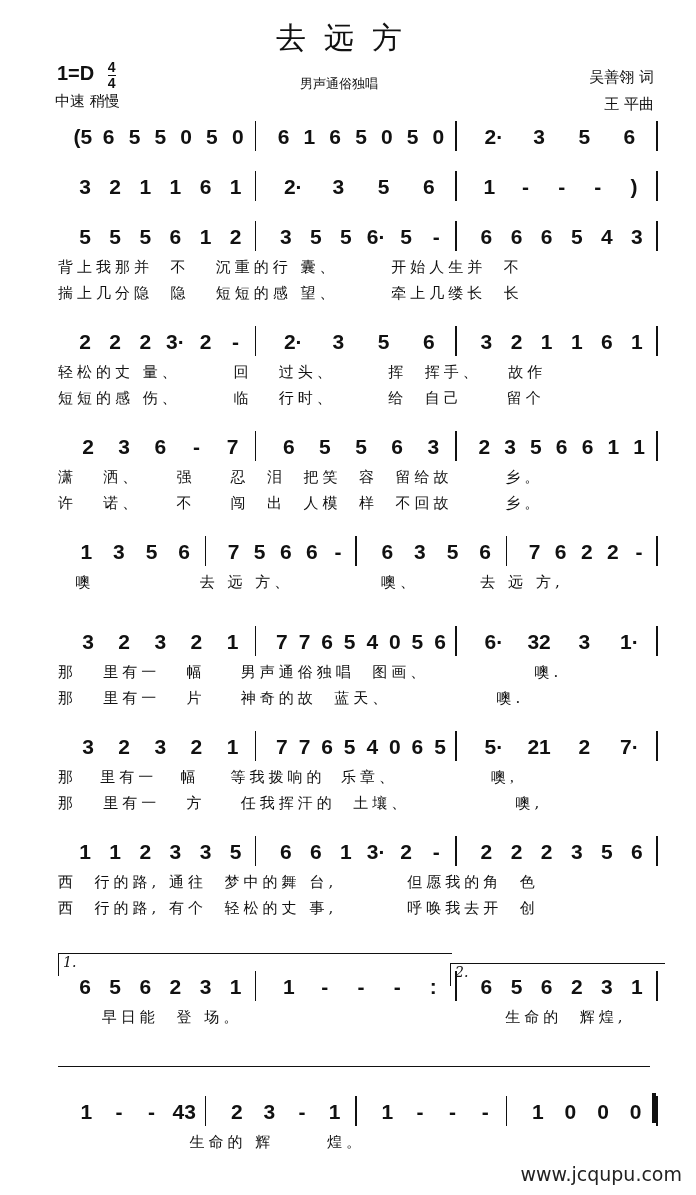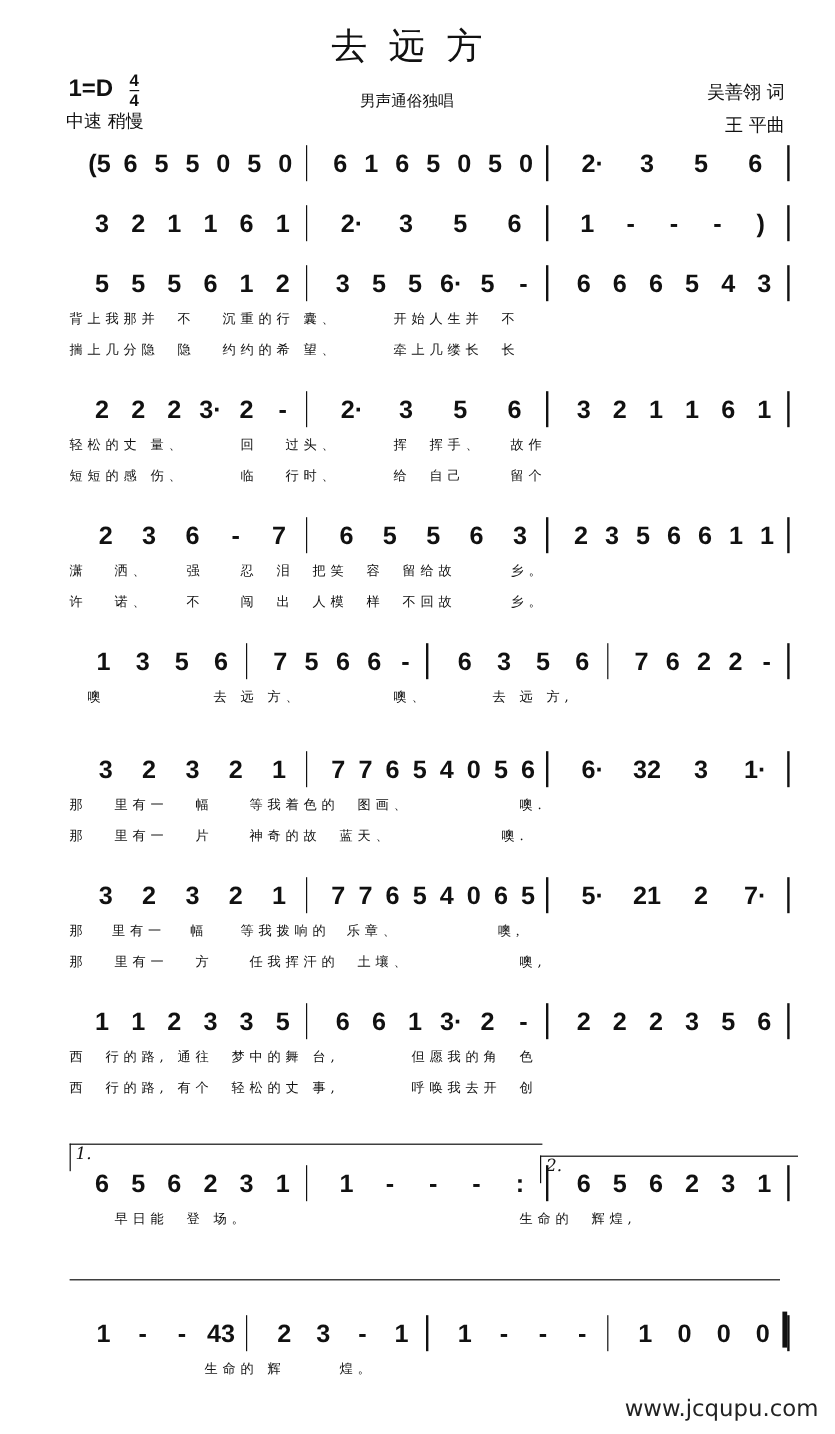--- a/index.html
+++ b/index.html
@@ -10,21 +10,21 @@
            font-size:30px; letter-spacing:18px; font-weight:normal; }
   .key { left:57px; top:60px; font-family:"Liberation Sans", sans-serif; font-size:20px; font-weight:bold; }
   .frac { display:inline-block; vertical-align:middle; text-align:center; font-size:14px; line-height:14px; margin-left:8px; }
   .frac span { display:block; }
   .frac .num { border-bottom:1.5px solid #111; padding-bottom:1px; }
   .tempo { left:55px; top:92px; font-size:15px; }
   .subtitle { left:300px; top:75px; font-size:13px; font-family:"DejaVu Serif", serif; }
   .credit { right:42px; font-size:15px; font-family:"DejaVu Serif", serif; text-align:right; }
   .bar { position:absolute; width:1.5px; background:#111; }
   .note { position:absolute; font-family:"Liberation Sans", sans-serif; font-weight:bold; font-size:21px; transform:translateX(-50%); line-height:24px; }
-  .lyric { position:absolute; font-family:"DejaVu Serif", serif; font-size:11px; white-space:pre; letter-spacing:4px; }
+  .lyric { position:absolute; font-family:"DejaVu Serif", serif; font-size:15px; white-space:pre; letter-spacing:4px; }
   .watermark { right:14px; top:1163px; font-family:"DejaVu Sans", sans-serif; font-size:19px; color:#222; }
 </style>
 </head>
 <body>
 
 <div class="abs title">去远方</div>
 <div class="abs key">
   <span>1=D</span>
   <span class="frac">
     <span class="num">4</span>
@@ -91,21 +91,21 @@
     <div class="note" style="left: 436.278px; top: 225px;">-</div>
     <div class="bar" style="left: 455.333px; top: 221px; height: 30px;"></div>
     <div class="note" style="left: 486.389px; top: 225px;">6</div>
     <div class="note" style="left: 516.5px; top: 225px;">6</div>
     <div class="note" style="left: 546.611px; top: 225px;">6</div>
     <div class="note" style="left: 576.722px; top: 225px;">5</div>
     <div class="note" style="left: 606.833px; top: 225px;">4</div>
     <div class="note" style="left: 636.944px; top: 225px;">3</div>
     <div class="bar" style="left: 656px; top: 221px; height: 30px;"></div>
     <div class="lyric" style="left: 58px; top: 258px;">背上我那并  不   沉重的行 囊、      开始人生并  不</div>
-    <div class="lyric" style="left: 58px; top: 284px;">揣上几分隐  隐   约约的希 望、      牵上几缕长  长</div>
+    <div class="lyric" style="left: 58px; top: 284px;">揣上几分隐  隐   短短的感 望、      牵上几缕长  长</div>
     <div class="note" style="left: 85.0556px; top: 330px;">2</div>
     <div class="note" style="left: 115.167px; top: 330px;">2</div>
     <div class="note" style="left: 145.278px; top: 330px;">2</div>
     <div class="note" style="left: 175.389px; top: 330px;">3·</div>
     <div class="note" style="left: 205.5px; top: 330px;">2</div>
     <div class="note" style="left: 235.611px; top: 330px;">-</div>
     <div class="bar" style="left: 254.667px; top: 326px; height: 30px;"></div>
     <div class="note" style="left: 293.25px; top: 330px;">2·</div>
     <div class="note" style="left: 338.417px; top: 330px;">3</div>
     <div class="note" style="left: 383.583px; top: 330px;">5</div>
@@ -178,21 +178,21 @@
     <div class="note" style="left: 372.292px; top: 630px;">4</div>
     <div class="note" style="left: 394.875px; top: 630px;">0</div>
     <div class="note" style="left: 417.458px; top: 630px;">5</div>
     <div class="note" style="left: 440.042px; top: 630px;">6</div>
     <div class="bar" style="left: 455.333px; top: 626px; height: 30px;"></div>
     <div class="note" style="left: 493.917px; top: 630px;">6·</div>
     <div class="note" style="left: 539.083px; top: 630px;">32</div>
     <div class="note" style="left: 584.25px; top: 630px;">3</div>
     <div class="note" style="left: 629.417px; top: 630px;">1·</div>
     <div class="bar" style="left: 656px; top: 626px; height: 30px;"></div>
-    <div class="lyric" style="left: 58px; top: 663px;">那   里有一   幅    等我着色的  图画、            噢.</div>
+    <div class="lyric" style="left: 58px; top: 663px;">那   里有一   幅    男声通俗独唱  图画、            噢.</div>
     <div class="lyric" style="left: 58px; top: 689px;">那   里有一   片    神奇的故  蓝天、            噢.</div>
     <div class="note" style="left: 88.0667px; top: 735px;">3</div>
     <div class="note" style="left: 124.2px; top: 735px;">2</div>
     <div class="note" style="left: 160.333px; top: 735px;">3</div>
     <div class="note" style="left: 196.467px; top: 735px;">2</div>
     <div class="note" style="left: 232.6px; top: 735px;">1</div>
     <div class="bar" style="left: 254.667px; top: 731px; height: 30px;"></div>
     <div class="note" style="left: 281.958px; top: 735px;">7</div>
     <div class="note" style="left: 304.542px; top: 735px;">7</div>
     <div class="note" style="left: 327.125px; top: 735px;">6</div>

